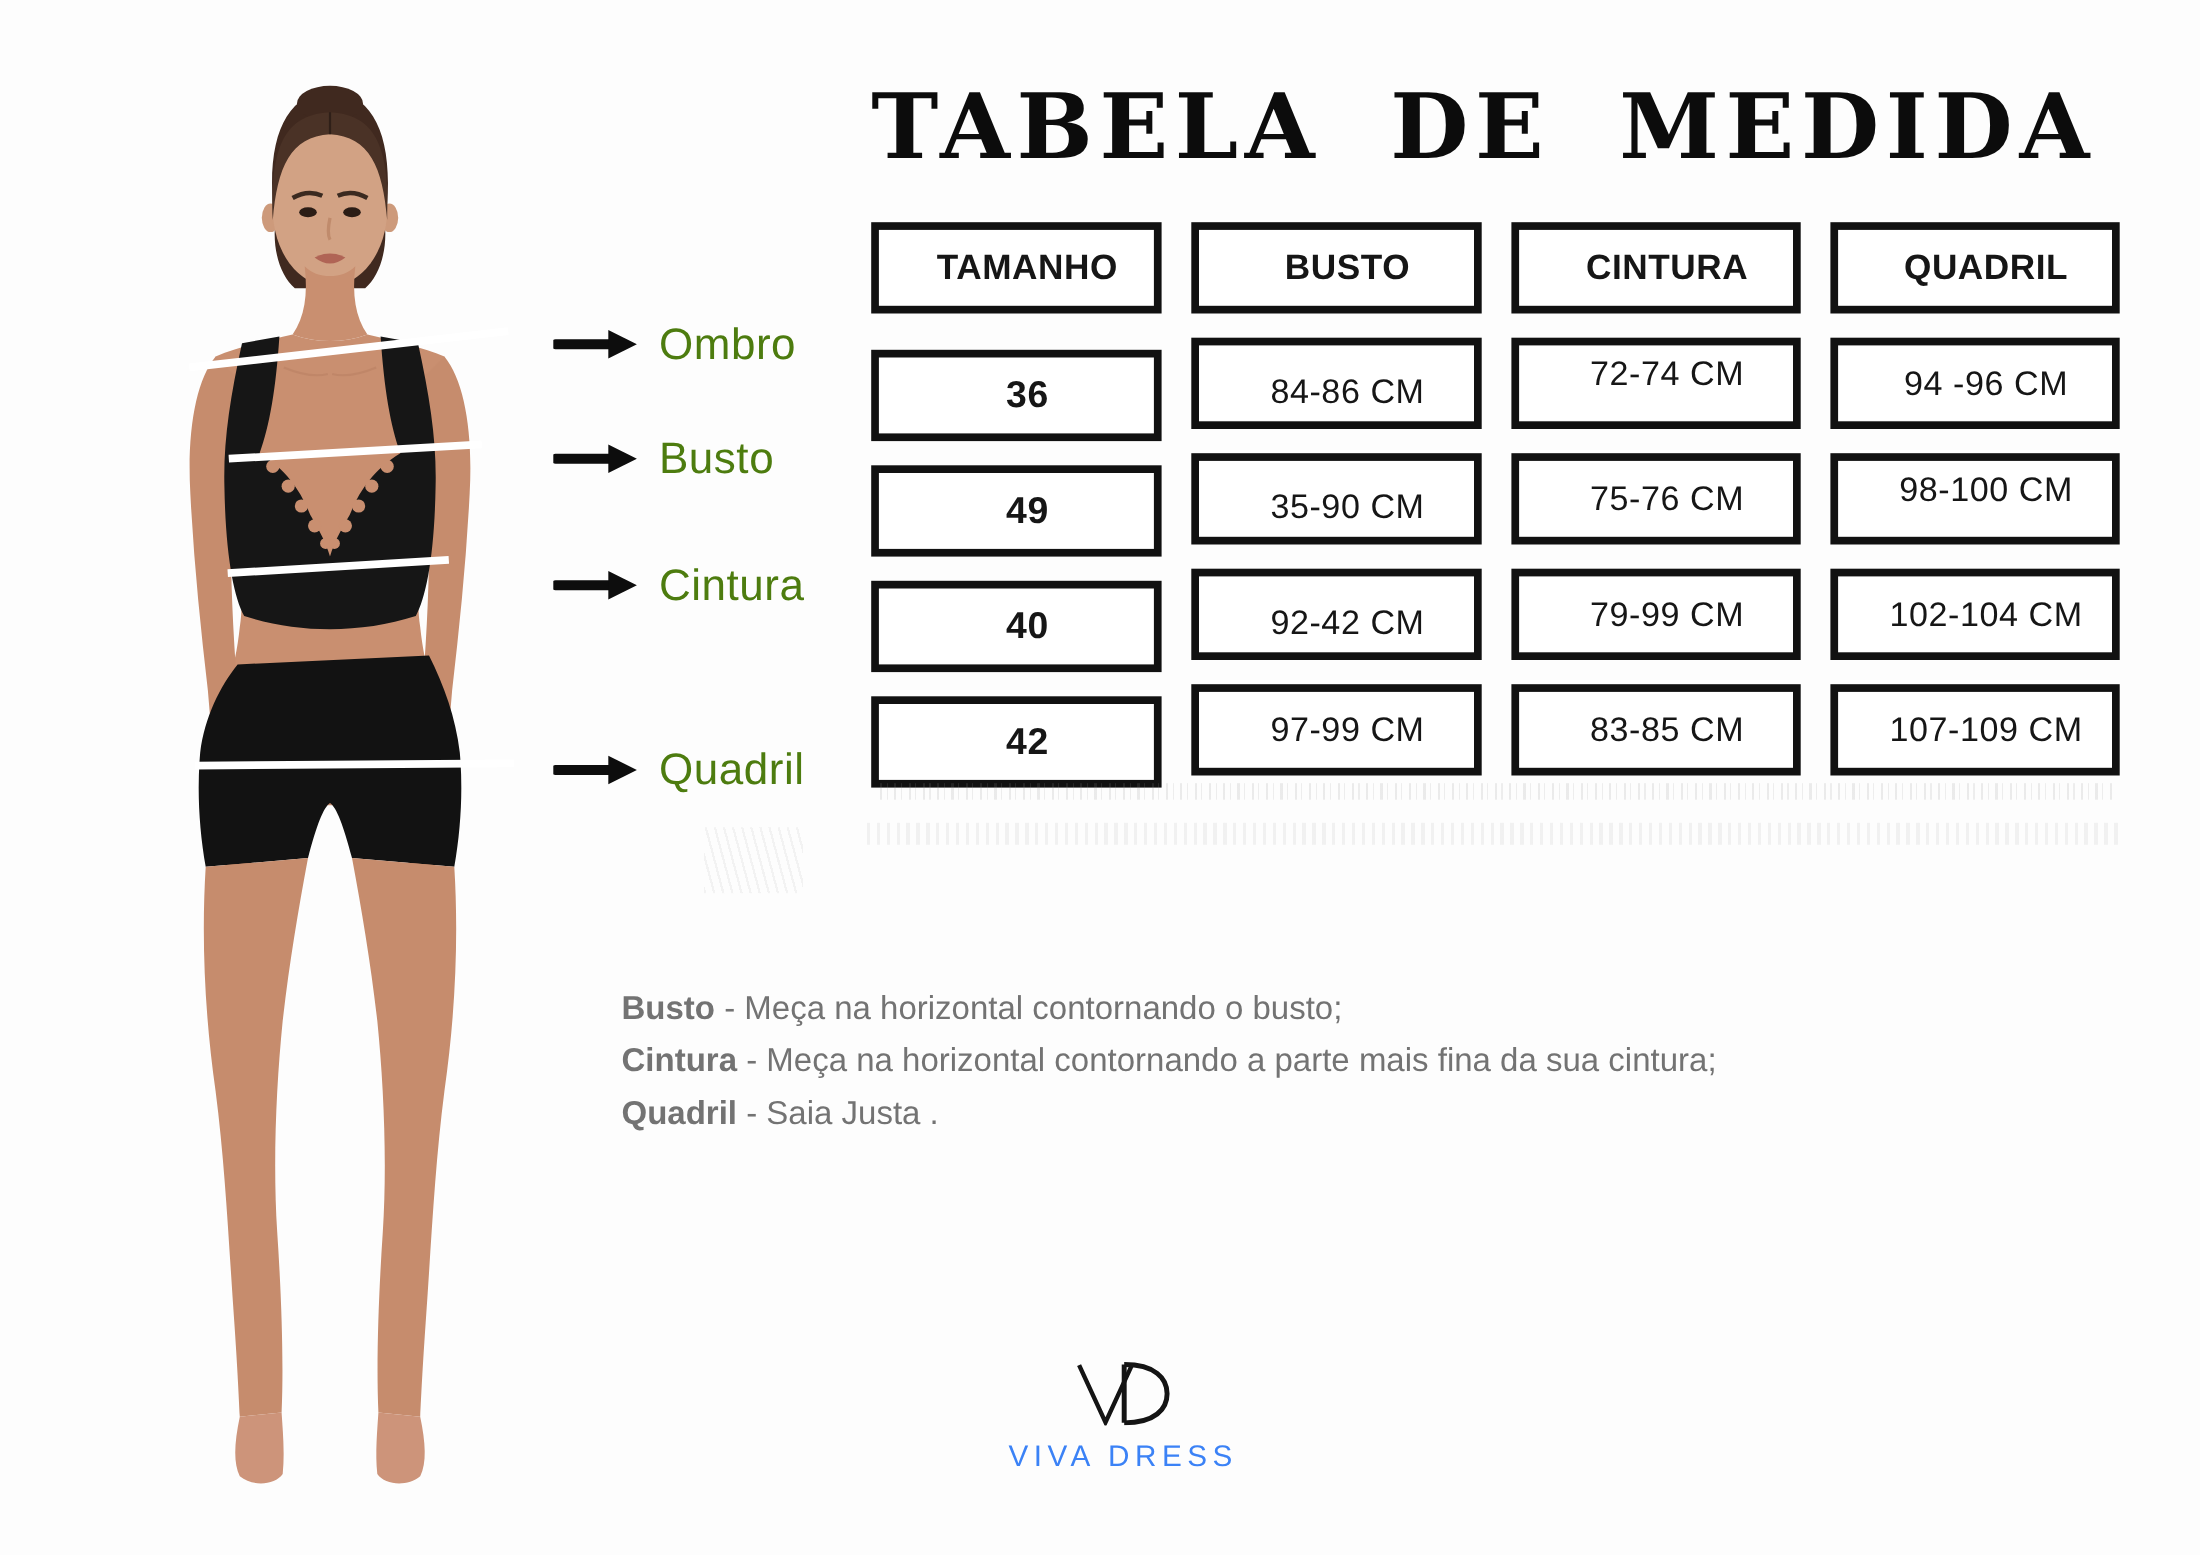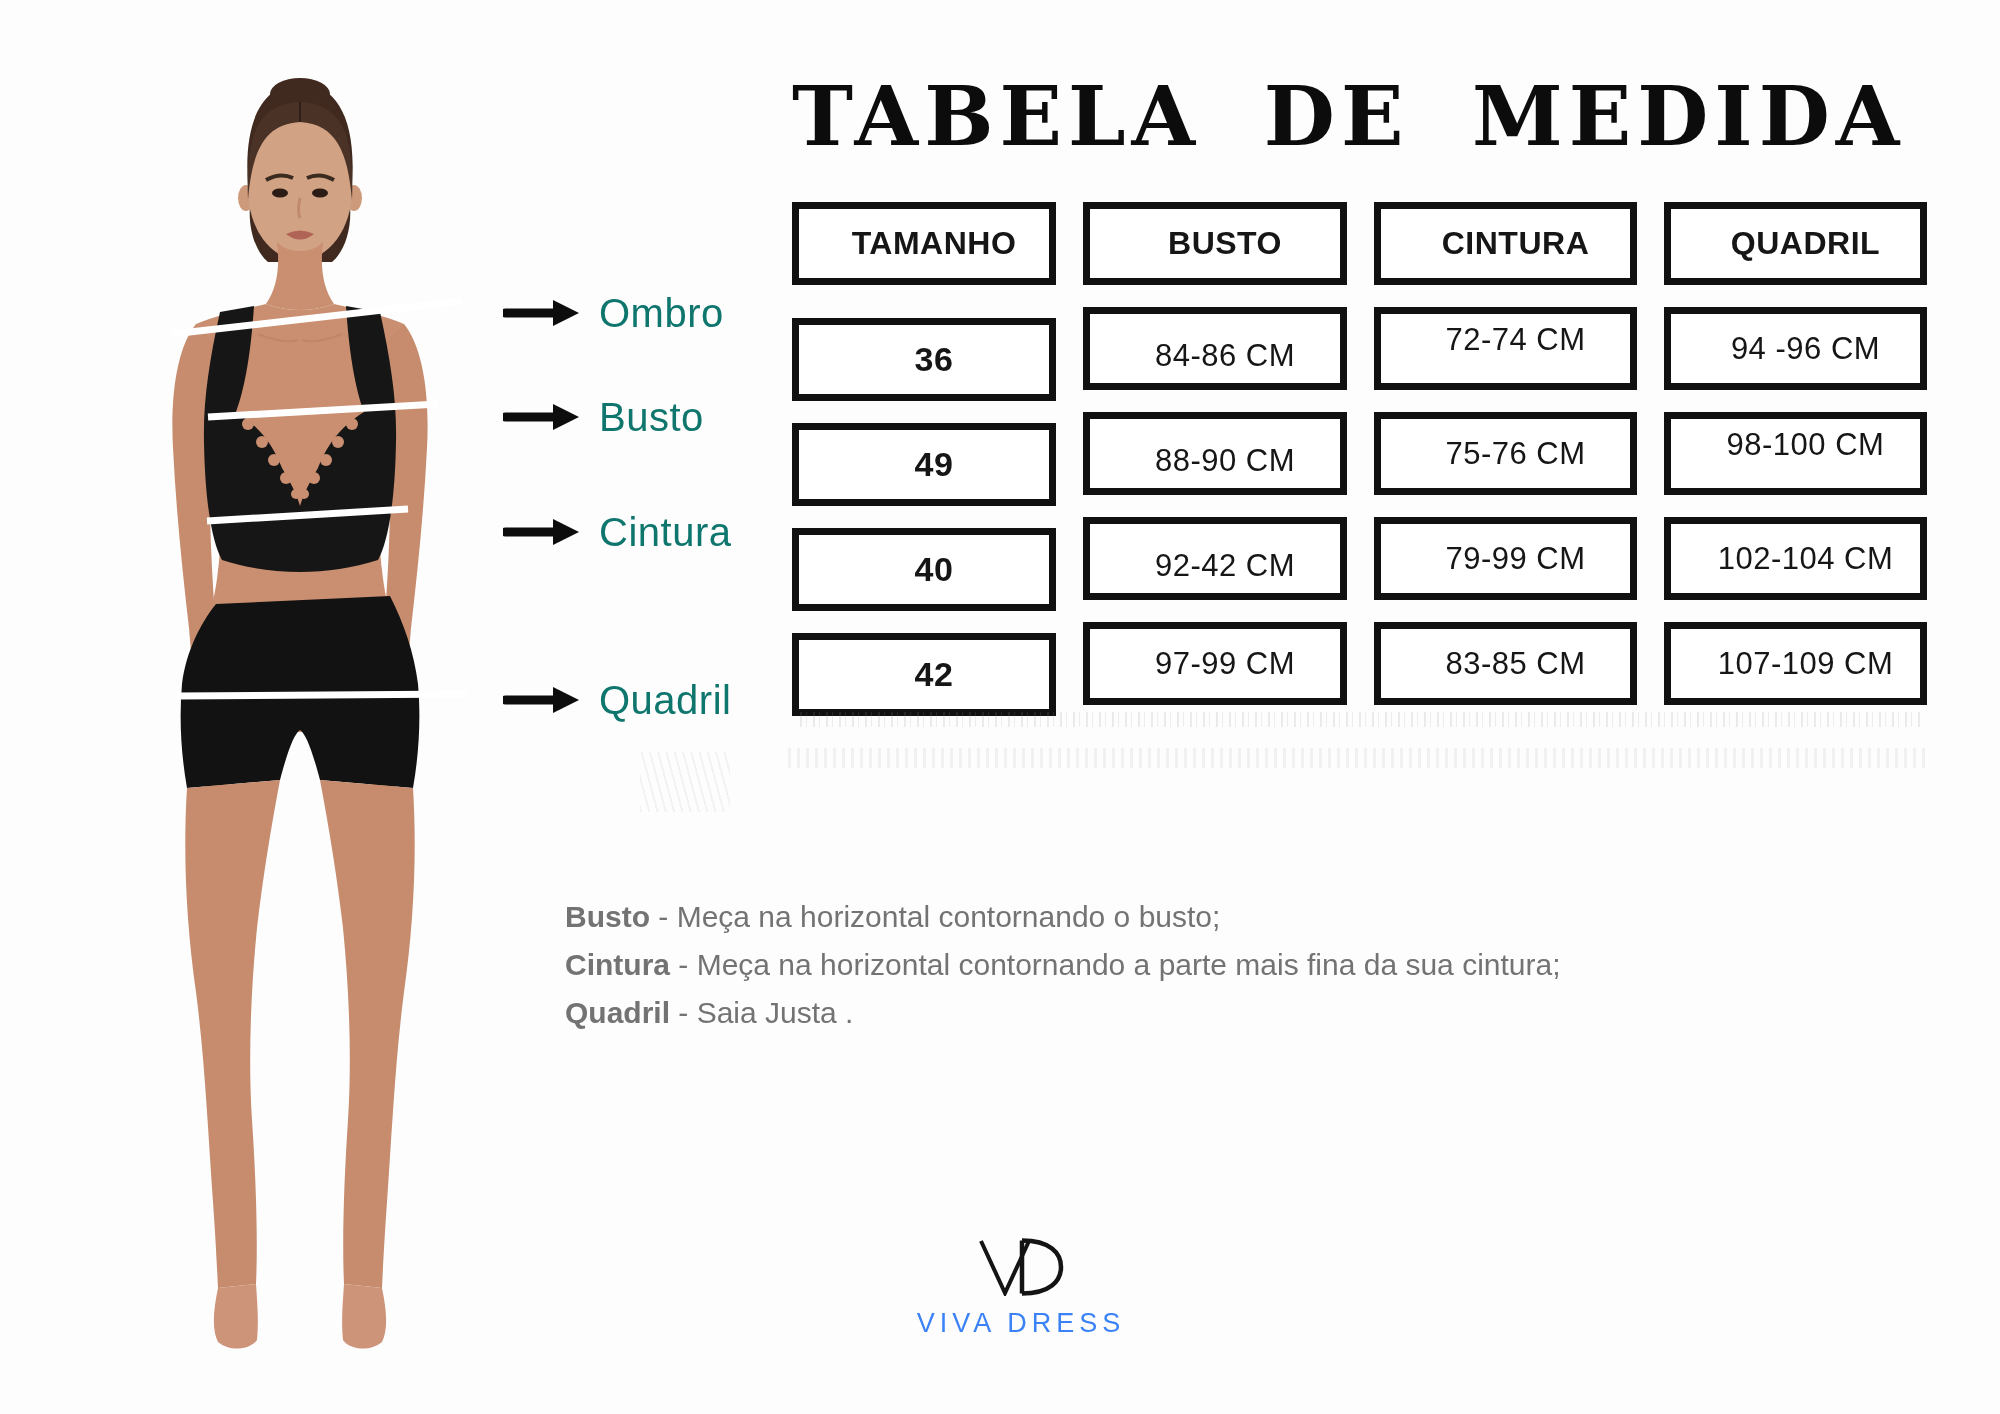--- a/index.html
+++ b/index.html
@@ -17,21 +17,21 @@
     text-align:left;
     font-family:"DejaVu Serif", serif;
     font-weight:700;font-size:82px;letter-spacing:6px;word-spacing:28px;
     color:#0c0c0c;white-space:nowrap;
   }
 
   
   .pointer{
     position:absolute;display:flex;align-items:center;gap:18px;height:44px;
   }
-  .pointer .word{font-size:40px;color:#0f766e;letter-spacing:0.5px;}
+  .pointer .word{font-size:40px;color:#4d7c0f;letter-spacing:0.5px;}
   .arrow-svg{display:block;}
 
   
   .size-table{
     position:absolute;left:792px;top:202px;
     display:grid;
     grid-template-columns:264px 264px 263px 263px;
     grid-auto-rows:82px;
     column-gap:27px;row-gap:23px;
   }
@@ -187,21 +187,21 @@
       </div>
     <div class="cell">
         <span class="hi">72-74 CM</span>
       </div>
     <div class="cell">
         <span>94 -96 CM</span>
       </div>
 
     <div class="cell size">49</div>
     <div class="cell">
-        <span class="lo">88-90 CM</span>
+        <span class="lo">35-90 CM</span>
       </div>
     <div class="cell">
         <span>75-76 CM</span>
       </div>
     <div class="cell">
         <span class="hi">98-100 CM</span>
       </div>
 
     <div class="cell size">40</div>
     <div class="cell">

